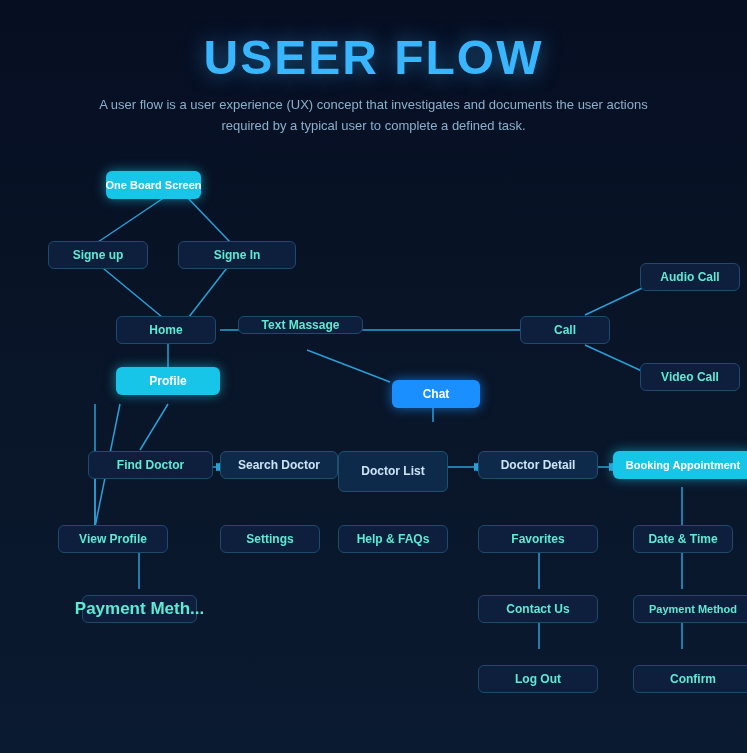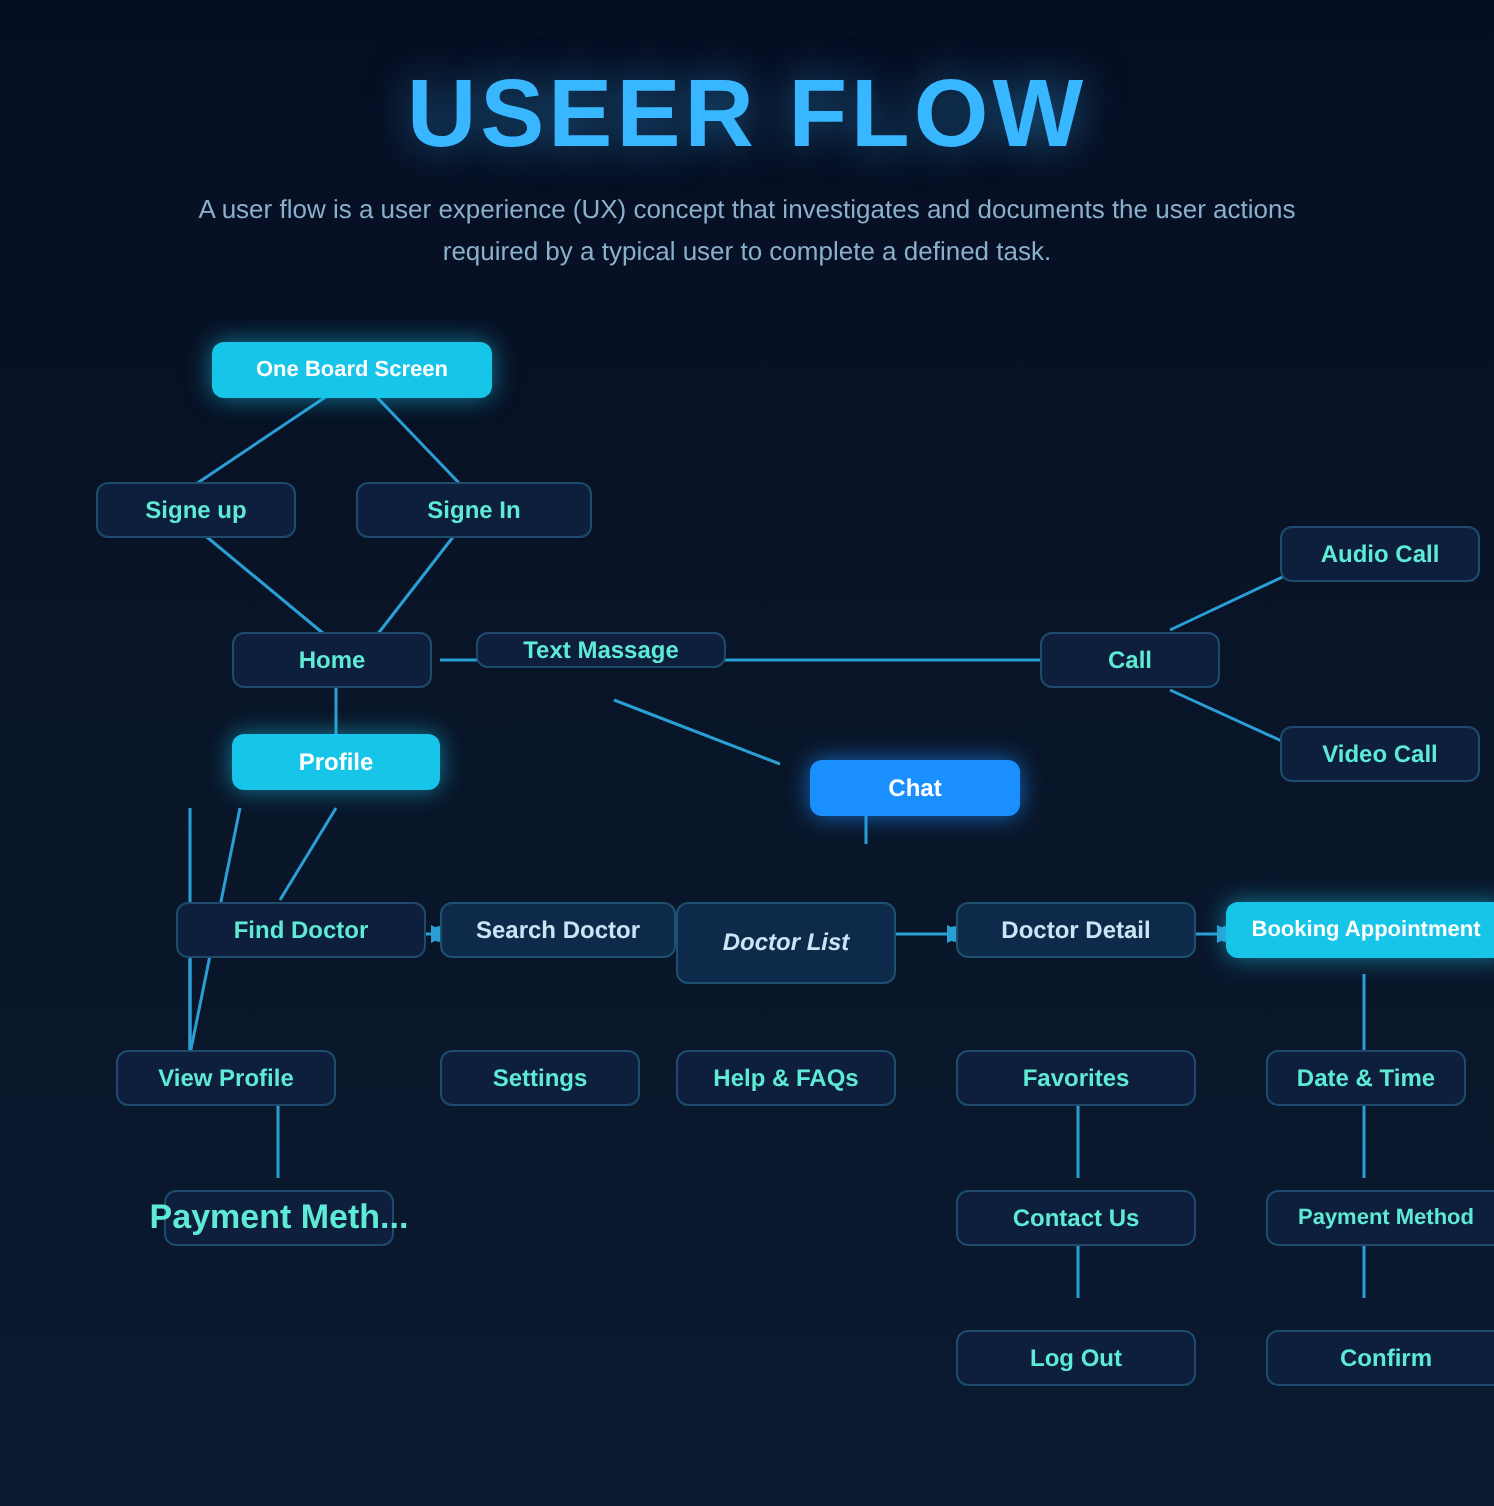--- a/index.html
+++ b/index.html
@@ -169,45 +169,45 @@
       <circle cx="458" cy="300" r="4" fill="#2a9fd6"></circle>
       <circle cx="593" cy="300" r="4" fill="#2a9fd6"></circle>
 
       <defs>
         <marker id="arr" markerWidth="6" markerHeight="6" refX="3" refY="3" orient="auto">
           <path d="M0,0 L0,6 L6,3 z" fill="#2a9fd6"></path>
         </marker>
       </defs>
     </svg>
 
-    <div class="node node-cyan" style="left:86px; top:4px; width:140px; height:28px; font-size:11px;">One Board Screen</div>
+    <div class="node node-cyan" style="left:86px; top:4px; width:95px; height:28px; font-size:11px;">One Board Screen</div>
 
     <div class="node node-dark" style="left:28px; top:74px; width:100px; height:28px;">Signe up</div>
 
     <div class="node node-dark" style="left:158px; top:74px; width:118px; height:28px;">Signe In</div>
 
     <div class="node node-dark" style="left:96px; top:149px; width:100px; height:28px;">Home</div>
 
     <div class="node node-dark" style="left:218px; top:149px; width:125px; height:18px;">Text Massage</div>
 
     <div class="node node-dark" style="left:500px; top:149px; width:90px; height:28px;">Call</div>
 
     <div class="node node-dark" style="left:620px; top:96px; width:100px; height:28px;">Audio Call</div>
 
     <div class="node node-dark" style="left:620px; top:196px; width:100px; height:28px;">Video Call</div>
 
     <div class="node node-cyan" style="left:96px; top:200px; width:104px; height:28px;">Profile</div>
 
-    <div class="node node-bright-blue" style="left:385px; top:213px; width:105px; height:28px;">Chat</div>
+    <div class="node node-bright-blue" style="left:372px; top:213px; width:88px; height:28px;">Chat</div>
 
     <div class="node node-dark" style="left:68px; top:284px; width:125px; height:28px;">Find Doctor</div>
 
     <div class="node node-medium" style="left:200px; top:284px; width:118px; height:28px;">Search Doctor</div>
 
-    <div class="node node-medium" style="left:318px; top:284px; width:110px; height:41px;font-style:italic;">Doctor List</div>
+    <div class="node node-medium" style="left:318px; top:284px; width:110px; height:41px;">Doctor List</div>
 
     <div class="node node-medium" style="left:458px; top:284px; width:120px; height:28px;">Doctor Detail</div>
 
     <div class="node node-cyan" style="left:593px; top:284px; width:140px; height:28px; font-size:11px;">Booking Appointment</div>
 
     <div class="node node-dark" style="left:38px; top:358px; width:110px; height:28px;">View Profile</div>
 
     <div class="node node-dark" style="left:200px; top:358px; width:100px; height:28px;">Settings</div>
 
     <div class="node node-dark" style="left:318px; top:358px; width:110px; height:28px;">Help &amp; FAQs</div>

